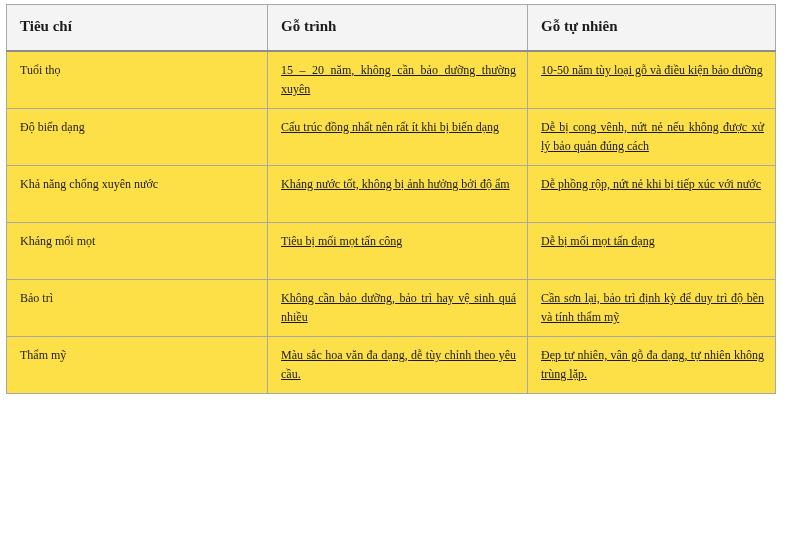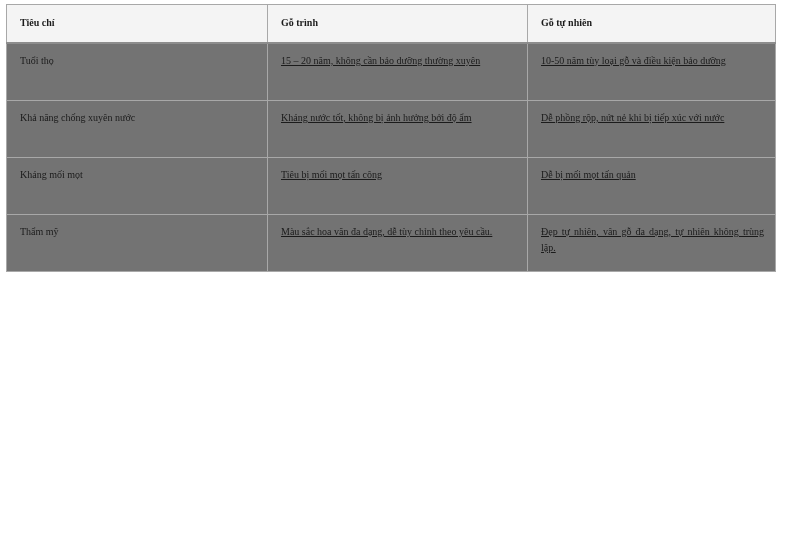--- a/index.html
+++ b/index.html
@@ -39,34 +39,34 @@
   }
 
   table.compare col.c1 { width: 261px; }
   table.compare col.c2 { width: 260px; }
   table.compare col.c3 { width: 248px; }
 
   table.compare th,
   table.compare td {
     border: 1px solid #a8a8a8;
     vertical-align: top;
-    background: #737373;
+    background: #fde047;
     padding: 9px 11px 9px 13px;
-    font-size: 10px;
+    font-size: 12px;
     line-height: 1.58;
   }
 
   table.compare thead th {
     font-weight: bold;
     text-align: left;
     background: #f4f4f4;
     border-bottom: 2px solid #8d8d8d;
     padding-top: 10px;
     padding-bottom: 11px;
-    font-size: 10px;
+    font-size: 15px;
   }
 
   table.compare tbody td.crit {
     text-align: left;
     white-space: nowrap;
   }
 
   table.compare tbody td.desc {
     text-align: justify;
     text-justify: inter-word;
@@ -95,28 +95,38 @@
           <th>Gỗ tự nhiên</th>
         </tr>
       </thead>
       <tbody>
         <tr>
           <td class="crit">Tuổi thọ</td>
           <td class="desc">15 – 20 năm, không cần bảo dưỡng thường xuyên</td>
           <td class="desc">10-50 năm tùy loại gỗ và điều kiện bảo dưỡng</td>
         </tr>
         <tr>
+          <td class="crit">Độ biến dạng</td>
+          <td class="desc">Cấu trúc đồng nhất nên rất ít khi bị biến dạng</td>
+          <td class="desc">Dễ bị cong vênh, nứt nẻ nếu không được xử lý bảo quản đúng cách</td>
+        </tr>
+        <tr>
           <td class="crit">Khả năng chống xuyên nước</td>
           <td class="desc">Kháng nước tốt, không bị ảnh hưởng bởi độ ẩm</td>
           <td class="desc">Dễ phồng rộp, nứt nẻ khi bị tiếp xúc với nước</td>
         </tr>
         <tr>
           <td class="crit">Kháng mối mọt</td>
           <td class="desc">Tiêu bị mối mọt tấn công</td>
-          <td class="desc">Dễ bị mối mọt tấn quản</td>
+          <td class="desc">Dễ bị mối mọt tấn dạng</td>
+        </tr>
+        <tr>
+          <td class="crit">Bảo trì</td>
+          <td class="desc">Không cần bảo dưỡng, bảo trì hay vệ sinh quá nhiều</td>
+          <td class="desc">Cần sơn lại, bảo trì định kỳ để duy trì độ bền và tính thẩm mỹ</td>
         </tr>
         <tr>
           <td class="crit">Thẩm mỹ</td>
           <td class="desc">Màu sắc hoa văn đa dạng, dễ tùy chỉnh theo yêu cầu.</td>
           <td class="desc">Đẹp tự nhiên, vân gỗ đa dạng, tự nhiên không trùng lặp.</td>
         </tr>
 
       </tbody>
     </table>
   </div>

